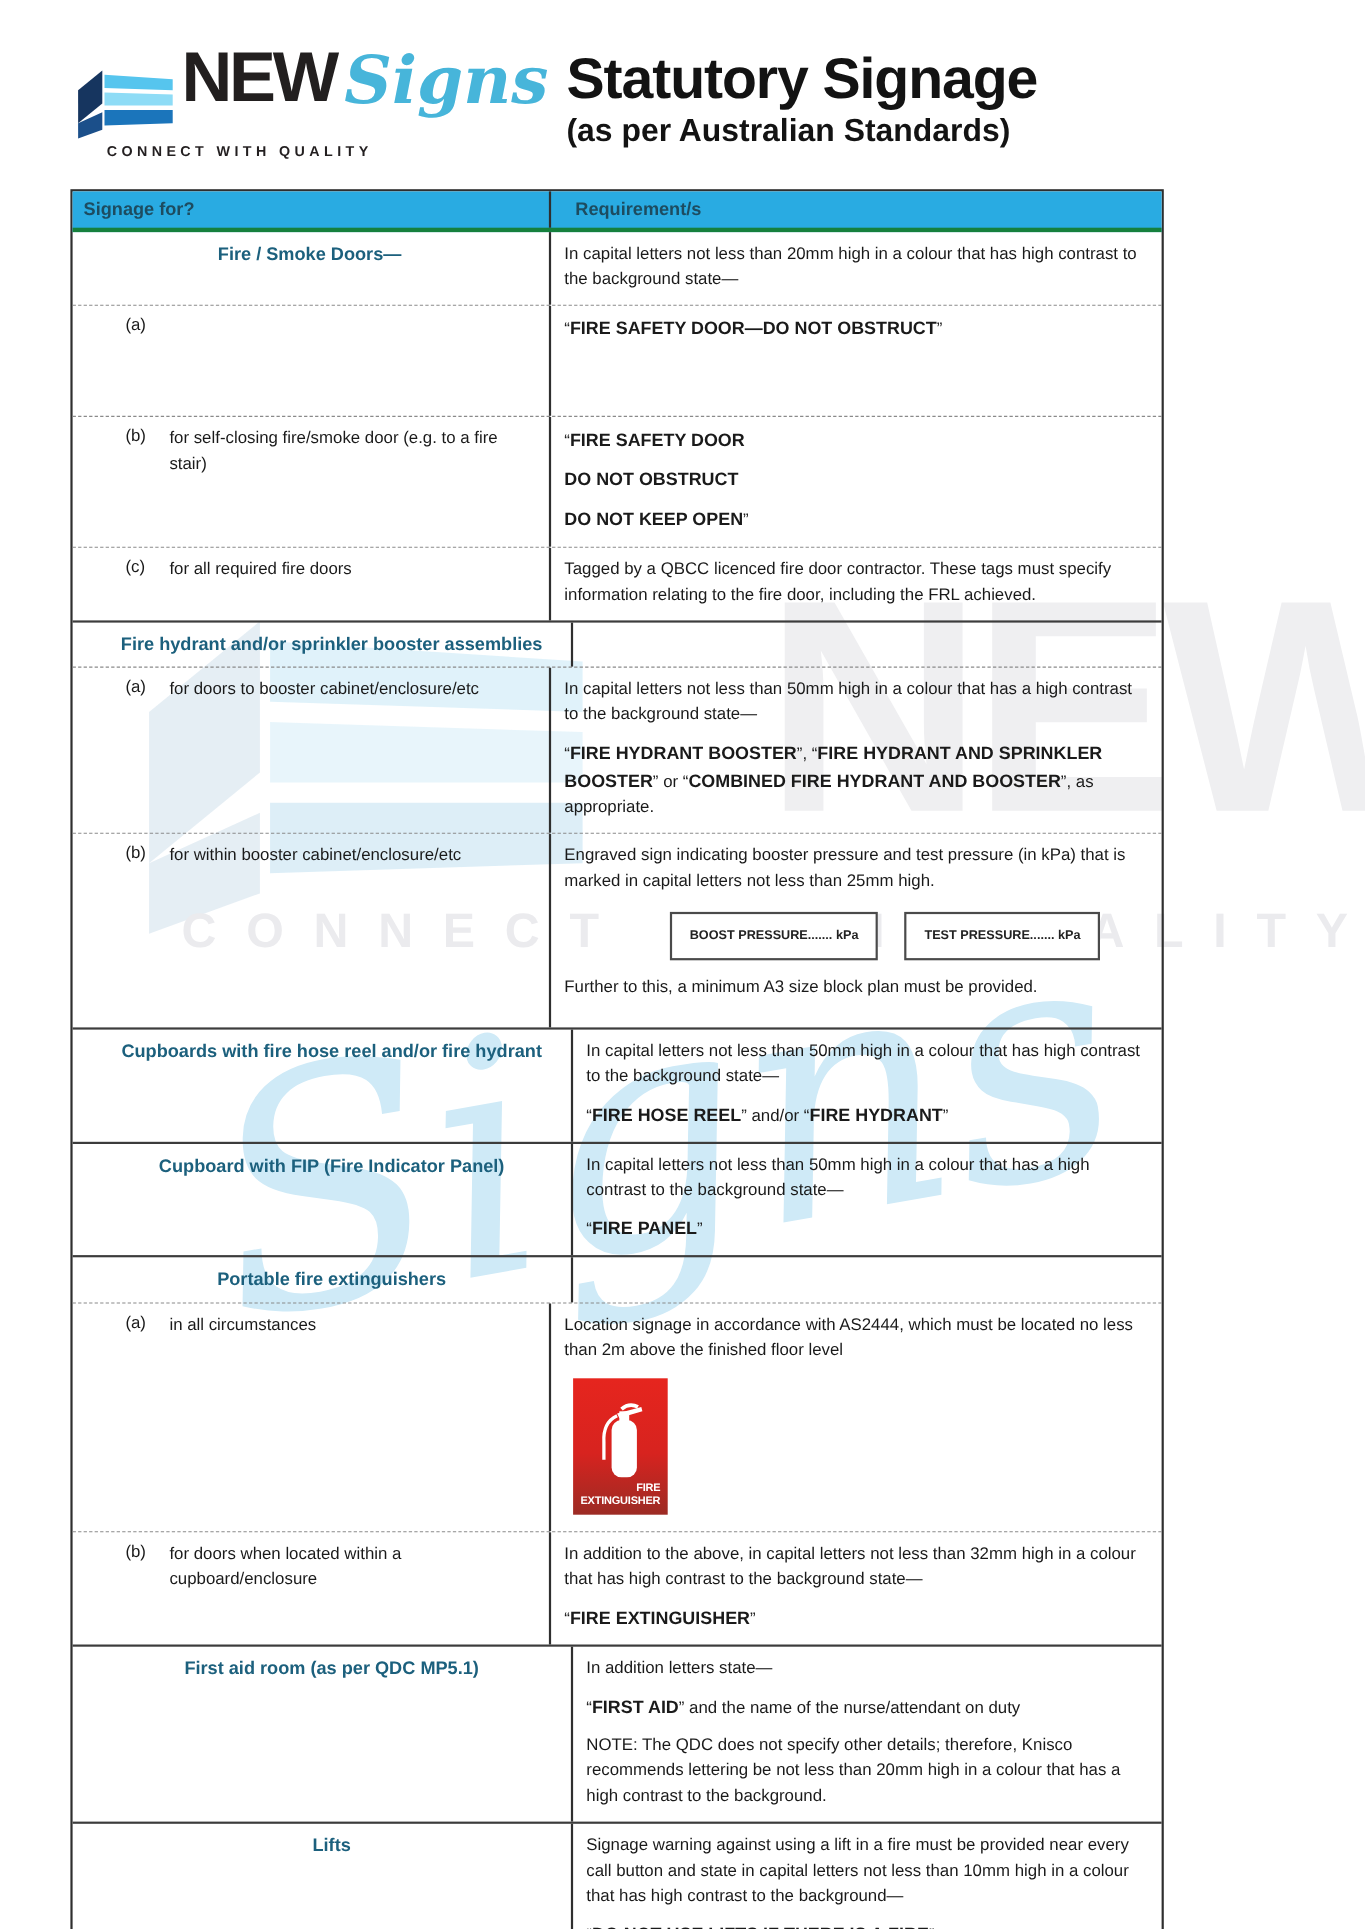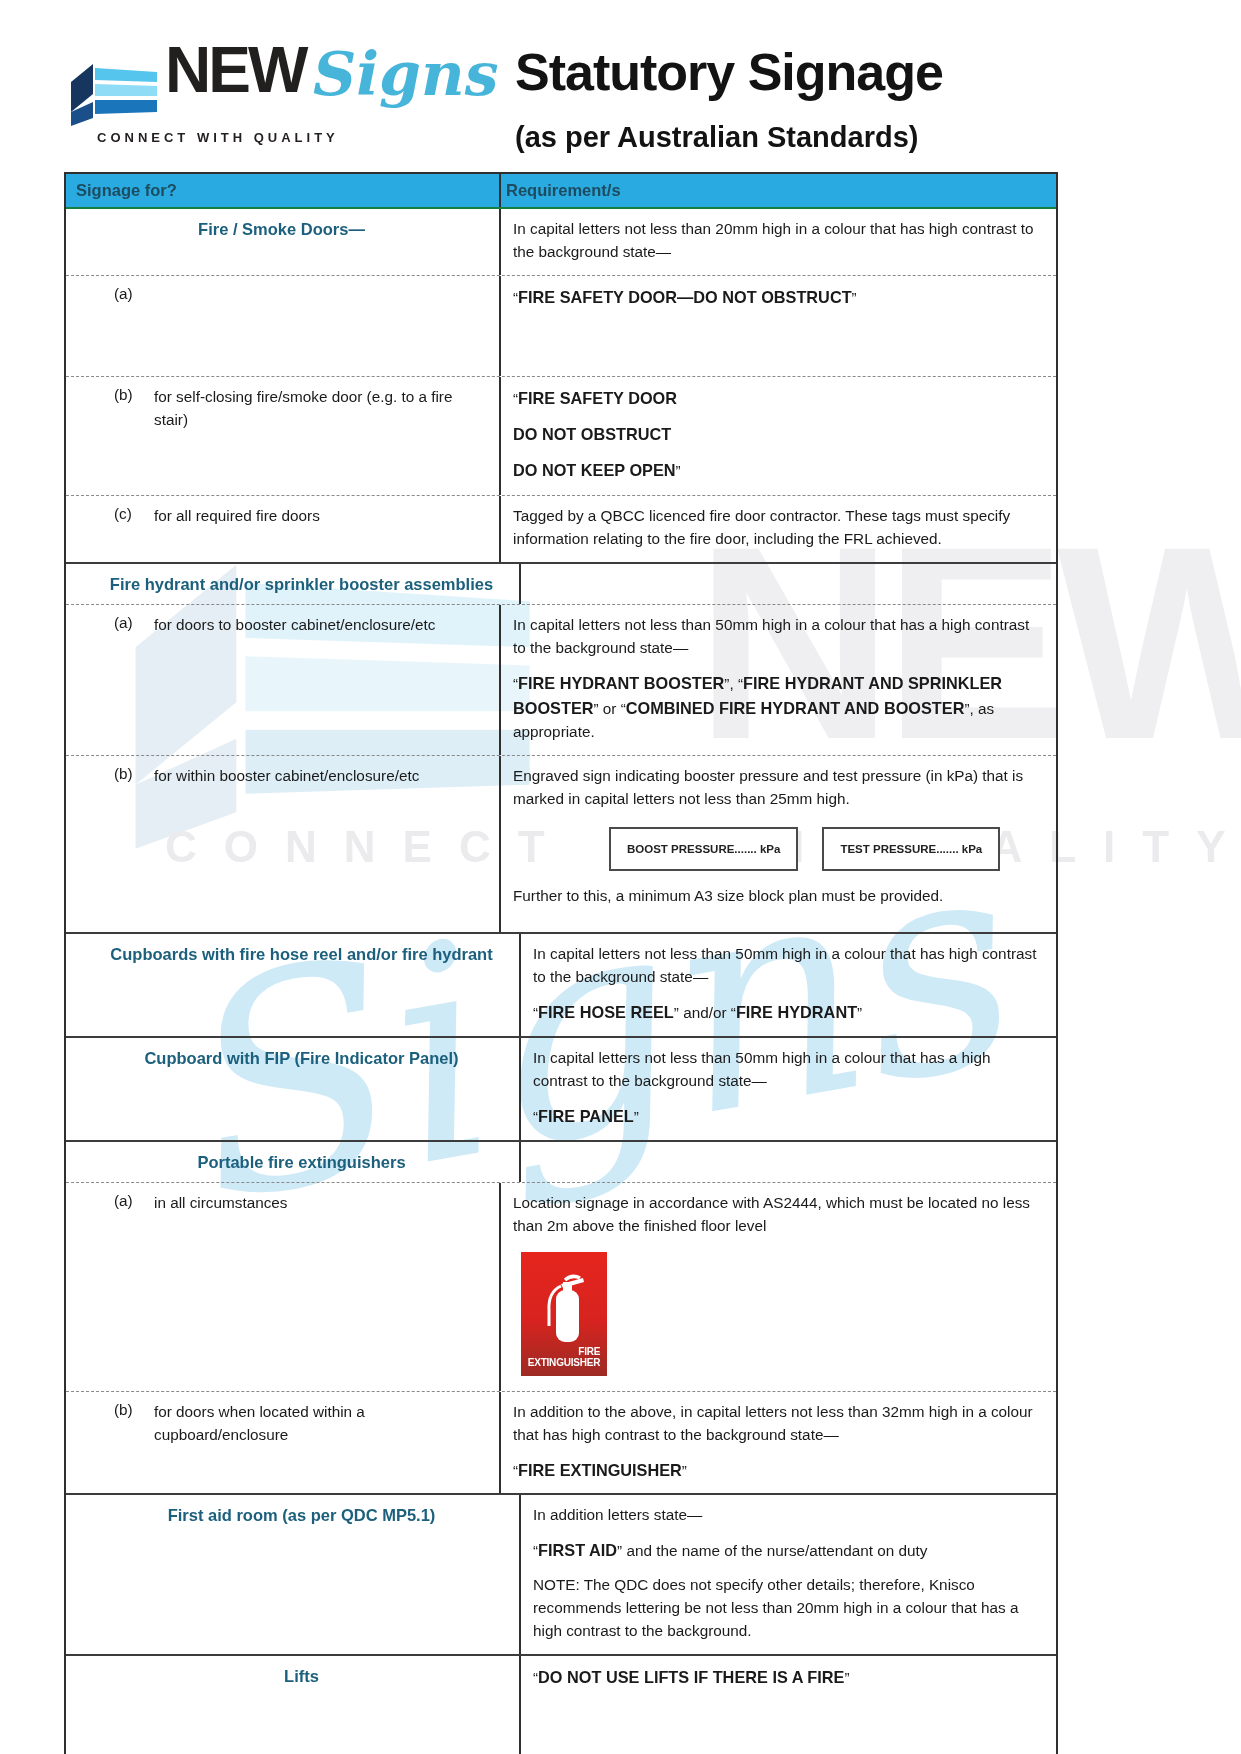--- a/index.html
+++ b/index.html
@@ -19,26 +19,26 @@
   .logo-block{position:relative;width:450px;height:112px;flex:none;}
   .logo-icon{position:absolute;left:0;top:12px;}
   .logo-new{position:absolute;left:100px;top:-4px;font-size:64px;font-weight:900;
             letter-spacing:-3px;color:#221f1f;line-height:1;}
   .logo-signs{position:absolute;left:248px;top:2px;font-size:60px;font-weight:bold;
               font-style:italic;font-family:"DejaVu Serif",serif;color:#47b5da;line-height:1;}
   .logo-tagline{position:absolute;left:32px;top:88px;font-size:13px;font-weight:bold;
                 color:#231f20;letter-spacing:4px;white-space:nowrap;}
   .title-block{padding-top:2px;}
   .title-main{font-size:52px;font-weight:bold;color:#131313;line-height:1.1;letter-spacing:-1px;}
-  .title-sub{font-size:29px;font-weight:bold;color:#131313;margin-top:20px;}
+  .title-sub{font-size:29px;font-weight:bold;color:#131313;margin-top:2px;}
   
   .tbl{position:relative;z-index:1;margin:18px 0 0 64px;width:990px;
        border:2px solid #2f2f2f;}
   .row{display:flex;align-items:stretch;}
-  .row-header{background:#29abe2;border-bottom:2px solid #15803d;}
+  .row-header{background:#29abe2;border-bottom:4px solid #15803d;gap:17px;}
   .row-header .cl,.row-header .cr{padding:7px 10px;}
   .hdr-label{font-size:16.5px;font-weight:bold;color:#1d4c60;}
   .cl{width:435px;flex:none;border-right:2px solid #2f2f2f;box-sizing:border-box;
       padding:9px 14px 9px 12px;}
   .cr{flex:1;box-sizing:border-box;padding:9px 16px 9px 12px;}
   .sep-dashed{border-top:1px dashed #8a8a8a;}
   .sep-solid{border-top:2px solid #3c3c3c;padding-left:20px;}
   .sect{font-size:16.5px;font-weight:bold;color:#1c607d;line-height:1.35;text-align:center;}
   .cl.item{display:flex;padding-left:48px;}
   .ltr{width:40px;flex:none;font-size:15.3px;}
@@ -255,18 +255,19 @@
           <p><span>“</span><span class="b">FIRST AID</span><span>” and the name of the nurse/attendant on duty</span></p>
           <p><span>NOTE: The QDC does not specify other details; therefore, Knisco recommends lettering be not less than 20mm high in a colour that has a high contrast to the background.</span></p>
         </div>
     </div>
 
     <div class="row sep-solid" style="min-height:128px;">
       <div class="cl">
           <div class="sect">Lifts</div>
         </div>
       <div class="cr rich">
+          <p><span>Signage warning against using a lift in a fire must be provided near every call button and state in capital letters not less than 10mm high in a colour that has high contrast to the background—</span></p>
           <p><span>“</span><span class="b">DO NOT USE LIFTS IF THERE IS A FIRE</span><span>”</span></p>
         </div>
     </div>
 
   </div>
 </div>
 
 </body></html>

